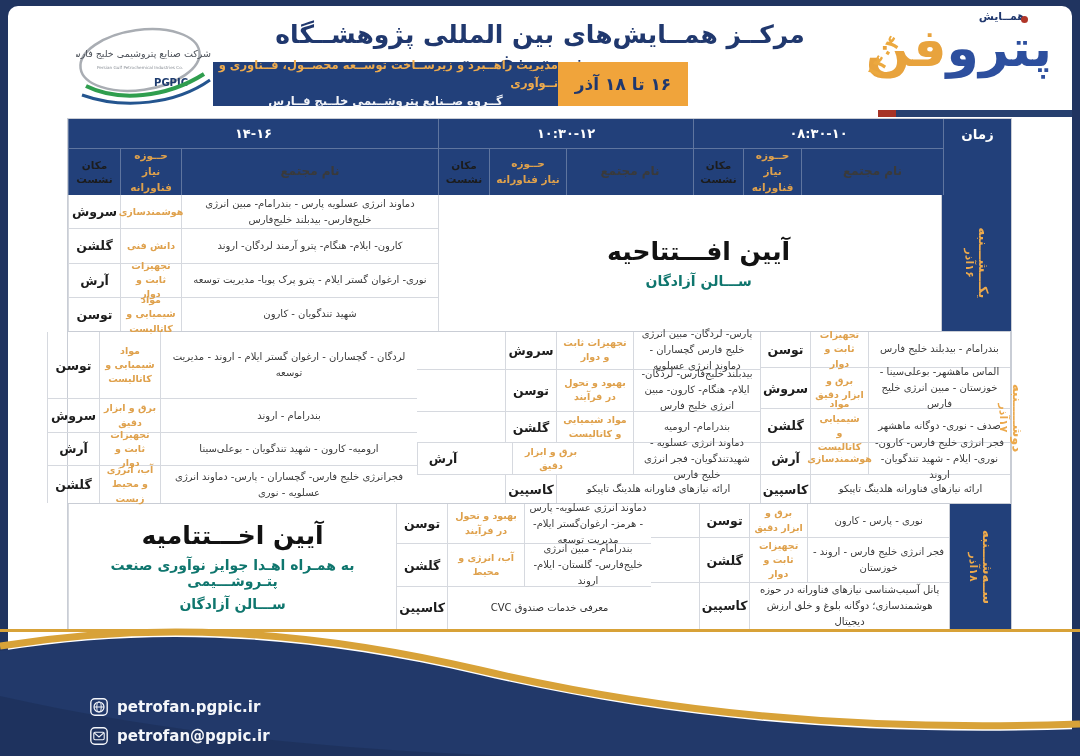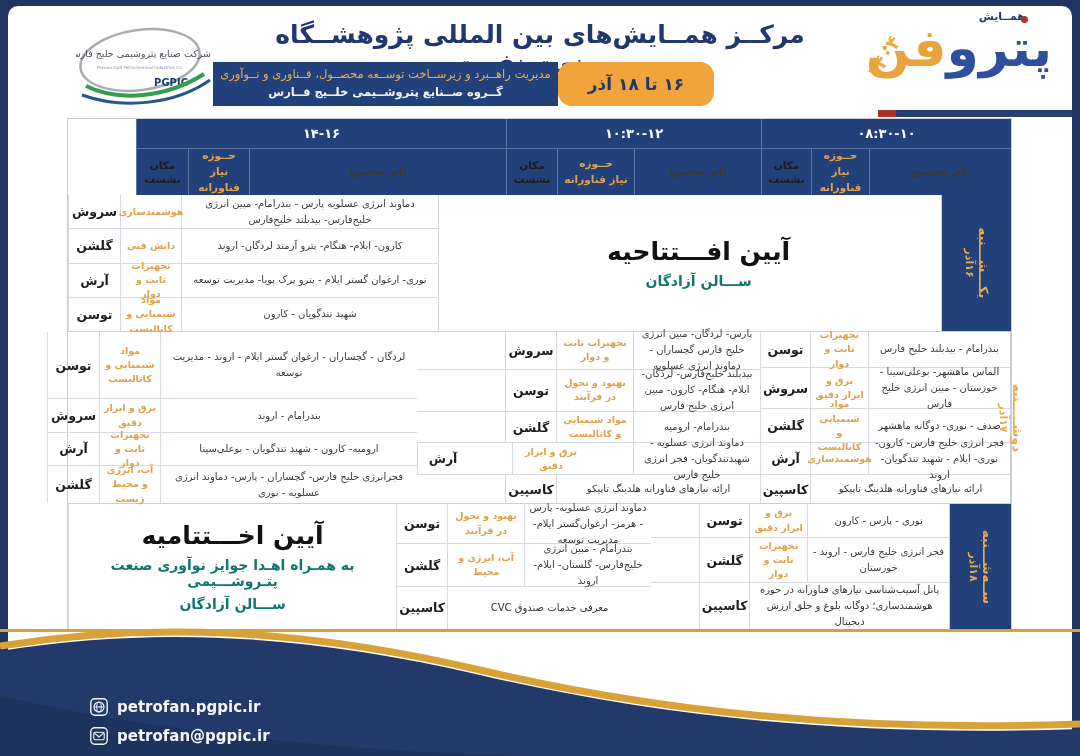--- a/index.html
+++ b/index.html
@@ -6,25 +6,25 @@
   body { width:1080px; height:756px; font-family:"DejaVu Sans", sans-serif; }
   #stage { position:relative; width:1080px; height:756px; background:#203460; overflow:hidden; }
 
   .card { position:absolute; left:8px; right:8px; top:6px; bottom:0; background:#ffffff; border-radius:10px 10px 0 0; }
 
   
   .pgpic { position:absolute; left:76px; top:24px; }
   .main-title { position:absolute; left:235px; top:20px; width:610px; text-align:center;
     direction:rtl; color:#20386e; font-size:25px; font-weight:bold; letter-spacing:-0.5px; }
   .sub-row { position:absolute; left:213px; top:62px; display:flex; direction:rtl; }
-  .date-box { width:156px; height:44px; background:#f0a43b; color:#20386e; font-weight:bold; font-size:17px;
-    display:flex; align-items:center; justify-content:center; direction:rtl;border-radius:14px; }
+  .date-box { width:130px; height:44px; background:#f0a43b; color:#20386e; font-weight:bold; font-size:17px;
+    display:flex; align-items:center; justify-content:center; direction:rtl; }
   .dept-box { width:345px; height:44px; background:#22407a; display:flex; flex-direction:column;
     align-items:center; justify-content:center; direction:rtl; line-height:1.55; }
-  .dept-box .l1 { color:#eeab4e; font-size:11.5px; font-weight:normal; }
+  .dept-box .l1 { color:#eeab4e; font-size:11.5px; font-weight:bold; }
   .dept-box .l2 { color:#f3f4f8; font-size:11.5px; font-weight:bold; }
 
   .petrofan { position:absolute; right:12px; top:4px; width:210px; height:106px; direction:rtl; }
   .petrofan .tag { position:absolute; right:43px; top:6px; color:#20386e; font-size:11px; font-weight:bold; }
   .petrofan .big { position:absolute; right:16px; top:16px; font-size:52px; font-weight:bold; line-height:1.1; }
   .petrofan .p1 { color:#2d4f9e; }
   .petrofan .p2 { color:#e8a33d; }
   .petrofan .yr { position:absolute; left:2px; top:42px; color:#eca93f; font-size:19px; font-weight:bold;
     transform:rotate(-58deg); }
   .petrofan .reddot { position:absolute; right:40px; top:12px; width:7px; height:7px; background:#b03528; border-radius:50%; }
@@ -109,20 +109,21 @@
     <div class="big"><span class="p1">پترو</span><span class="p2">فن</span></div>
     <div class="yr">۱۴۰۴</div>
     <div class="reddot"></div>
   </div>
   <div class="logo-bar">
       <span class="red"></span>
     </div>
 
   <div class="sched">
     <div class="thead">
+      <div class="zaman">زمان</div>
       <div class="hblock hA">
         <div class="time-cell" dir="ltr">۰۸:۳۰-۱۰</div>
         <div class="hcols">
           <div class="hc name c-name">نام مجتمع</div>
           <div class="hc small c-need">
               <span>حــوزه</span>
               <span>نیاز فناورانه</span>
             </div>
           <div class="hc small c-loc">
               <span>مکان</span>

